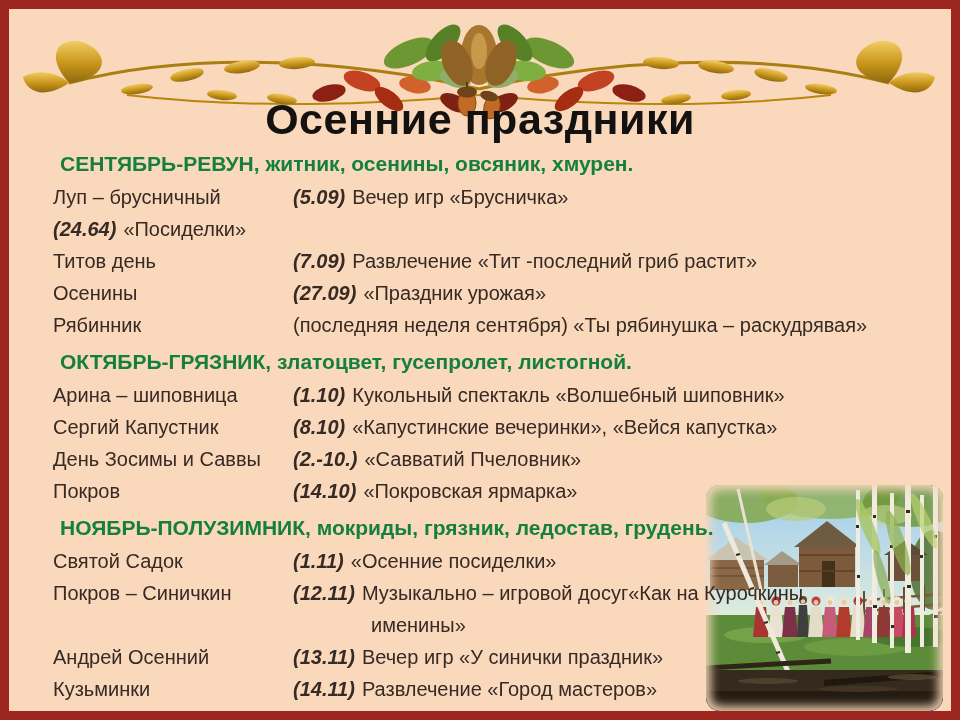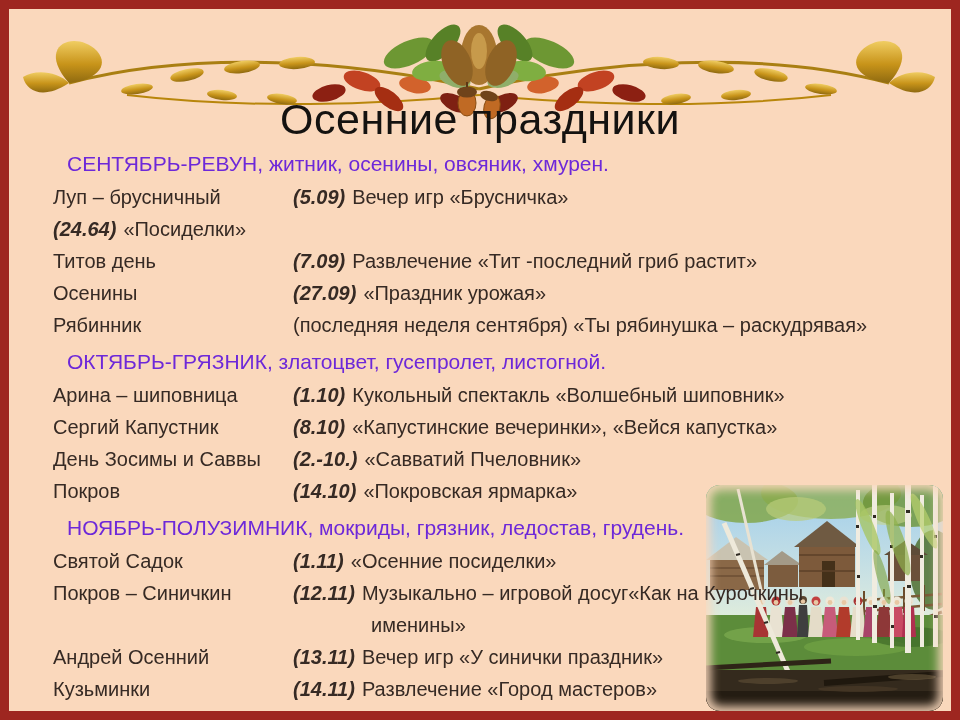--- a/index.html
+++ b/index.html
@@ -12,32 +12,32 @@
     overflow:hidden;
     font-family:"Liberation Sans","DejaVu Sans",sans-serif;
     color:#362a24;
   }
   .garland{position:absolute;top:14px;left:8px;width:924px;height:102px;pointer-events:none;}
   .title{
     position:relative;
     margin:86px 0 6px 0;
     text-align:center;
     font-size:43px;
-    font-weight:normal;
+    font-weight:bold;
     letter-spacing:.5px;
     color:#141210;
     z-index:2;
   }
   .content{position:relative;padding:0 36px 0 44px;z-index:2;}
   .sec-header{
     font-size:21px;
-    font-weight:normal;
-    color:#6d28d9;
+    font-weight:bold;
+    color:#15803d;
     line-height:28px;
-    margin:7px 0 3px 14px;
+    margin:7px 0 3px 7px;
   }
   section:first-of-type .sec-header{margin-top:1px;}
   .row{display:flex;font-size:20px;line-height:32px;}
   .name{flex:0 0 240px;}
   .rest{flex:1;min-width:0;}
   .date{font-weight:bold;font-style:italic;margin-right:7px;white-space:nowrap;}
   .date:empty{display:none;margin:0;}
   .sec-nov .rest{max-width:442px;padding-left:78px;text-indent:-78px;}
   .painting{
     position:absolute;

